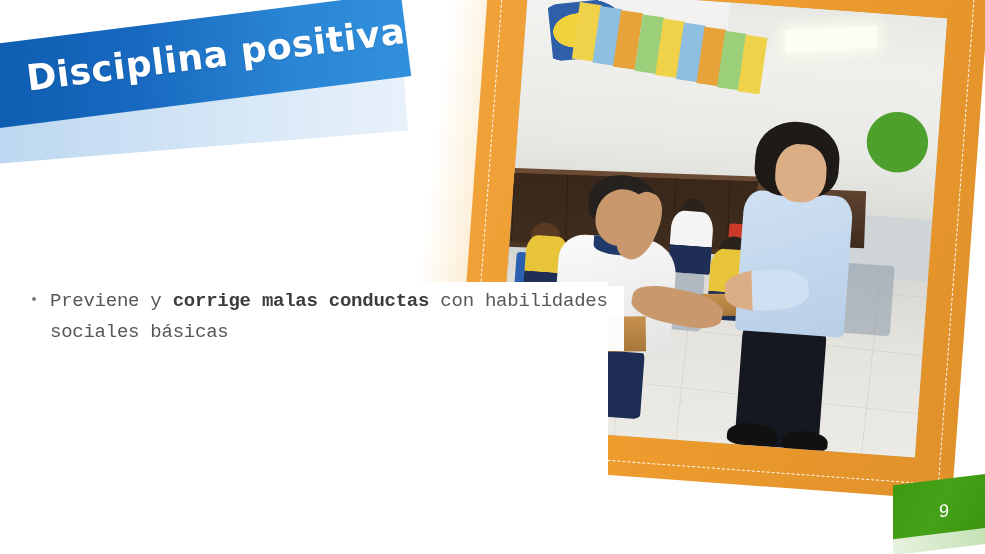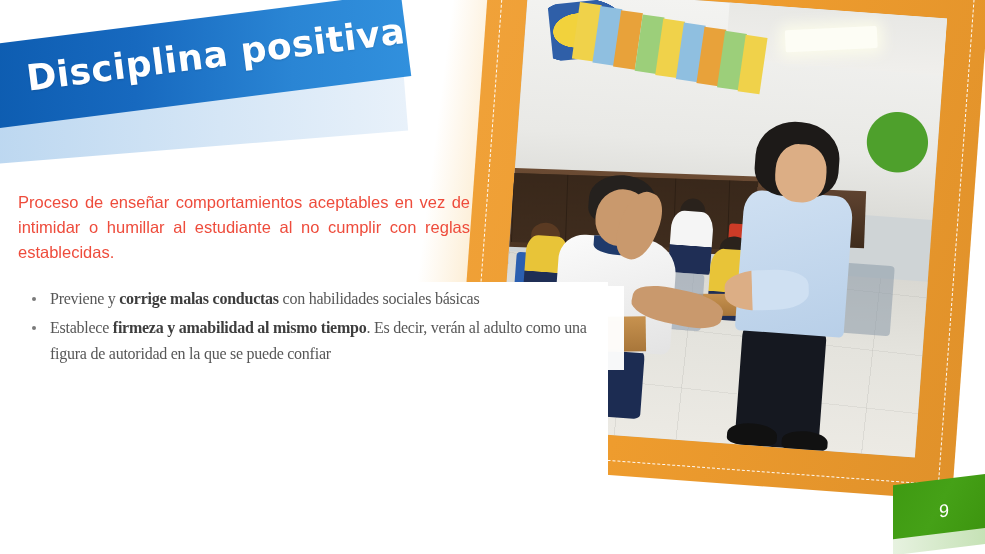--- a/index.html
+++ b/index.html
@@ -195,22 +195,22 @@
     width:600px;
     margin:0;padding:0;
     list-style:none;
     background:rgba(255,255,255,.97);
   }
   .bullets li{
     position:relative;
     padding-left:26px;
     margin:0 0 3px 0;
     color:#575757;
-    font-family:Liberation Serif, serif;
-    font-size:16px;
+    font-family:Liberation Mono, monospace;
+    font-size:19px;
     line-height:1.62;
     letter-spacing:-.25px;
   }
   .bullets li:before{
     content:"";
     position:absolute;left:8px;top:11px;
     width:4px;height:4px;border-radius:50%;
     background:#7a7a7a;
   }
   .bullets b{color:#3d3d3d;font-weight:700;}
@@ -297,25 +297,23 @@
       <div class="ph-desk"></div>
       <div class="ph-case"></div>
       <div class="ph-blur"></div>
     </div>
   </div>
 
   <div class="banner-shadow"></div>
   <div class="banner"></div>
   <div class="banner-title">Disciplina positiva</div>
 
-  <div class="intro">Proceso de enseñar comportamientos aceptables en vez de intimidar o humillar al estudiante al no cumplir con reglas establecidas.</div>
 
   <div class="text-mask"></div>
   <ul class="bullets" id="bullet-list">
       <li><span>Previene y </span><b>corrige malas conductas</b><span> con habilidades sociales básicas</span></li>
-      <li><span>Establece </span><b>firmeza y amabilidad al mismo tiempo</b><span>. Es decir, verán al adulto como una figura de autoridad en la que se puede confiar</span></li>
     </ul>
 
   <div class="pg-shadow"></div>
   <div class="pg-badge"></div>
   <div class="pg-num">9</div>
 
 </div>
 
 </body></html>

